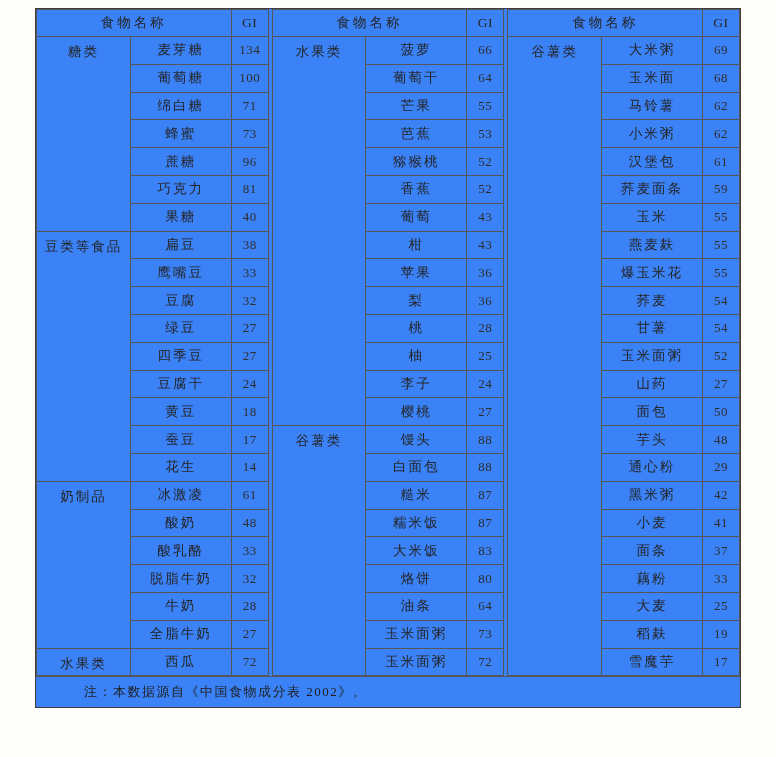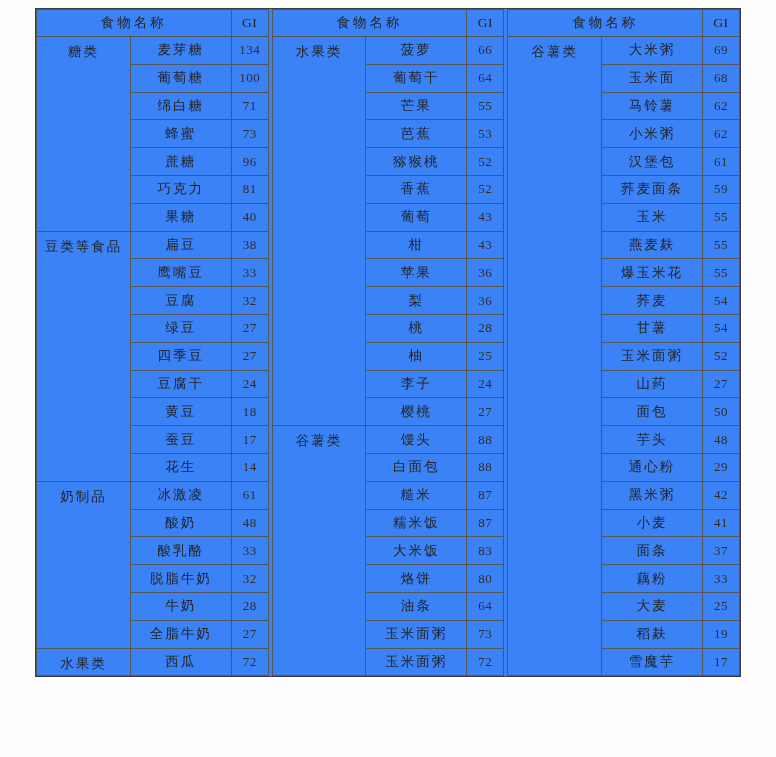--- a/index.html
+++ b/index.html
@@ -413,14 +413,15 @@
               <td class="name">稻麸</td>
               <td class="gi">19</td>
             </tr>
             <tr>
               <td class="name">雪魔芋</td>
               <td class="gi">17</td>
             </tr>
           </tbody>
         </table>
       </div>
+    <div class="note-row">注：本数据源自《中国食物成分表 2002》。</div>
   </div>
 </div>
 
 </body></html>

